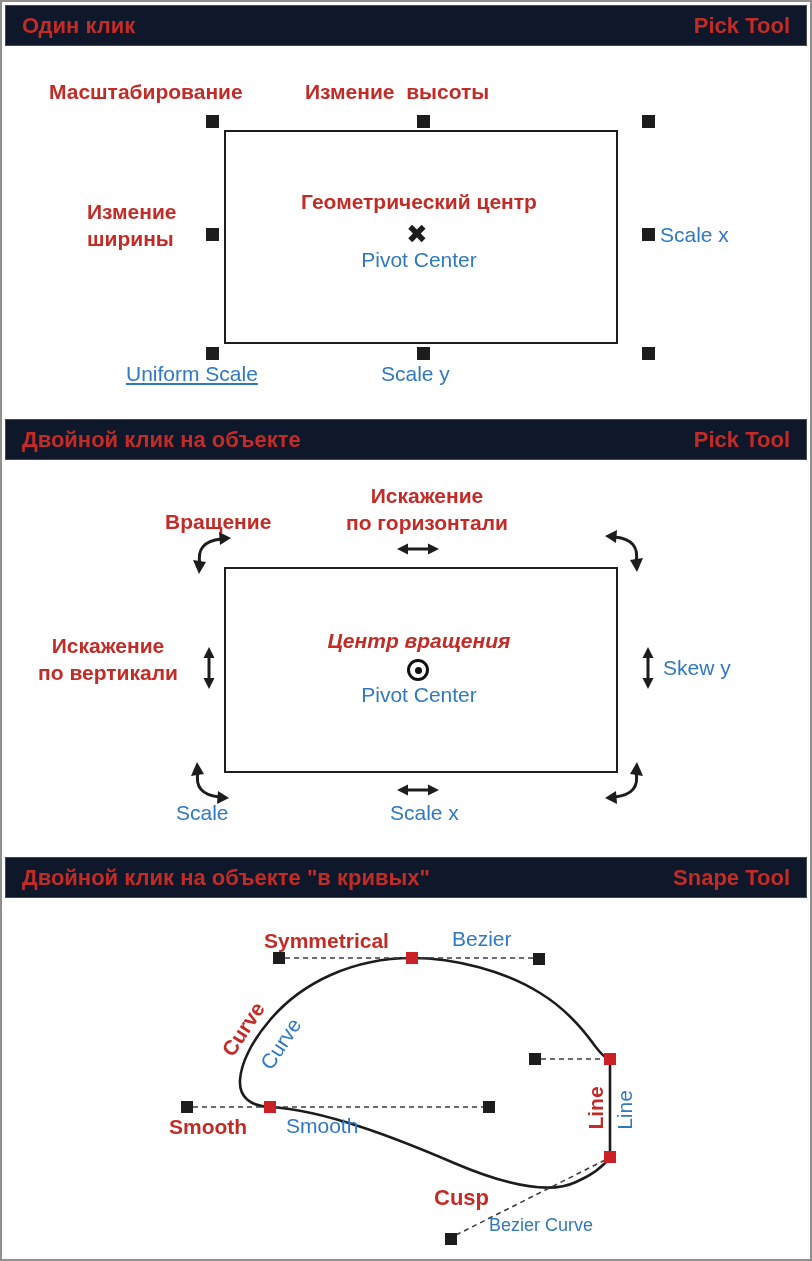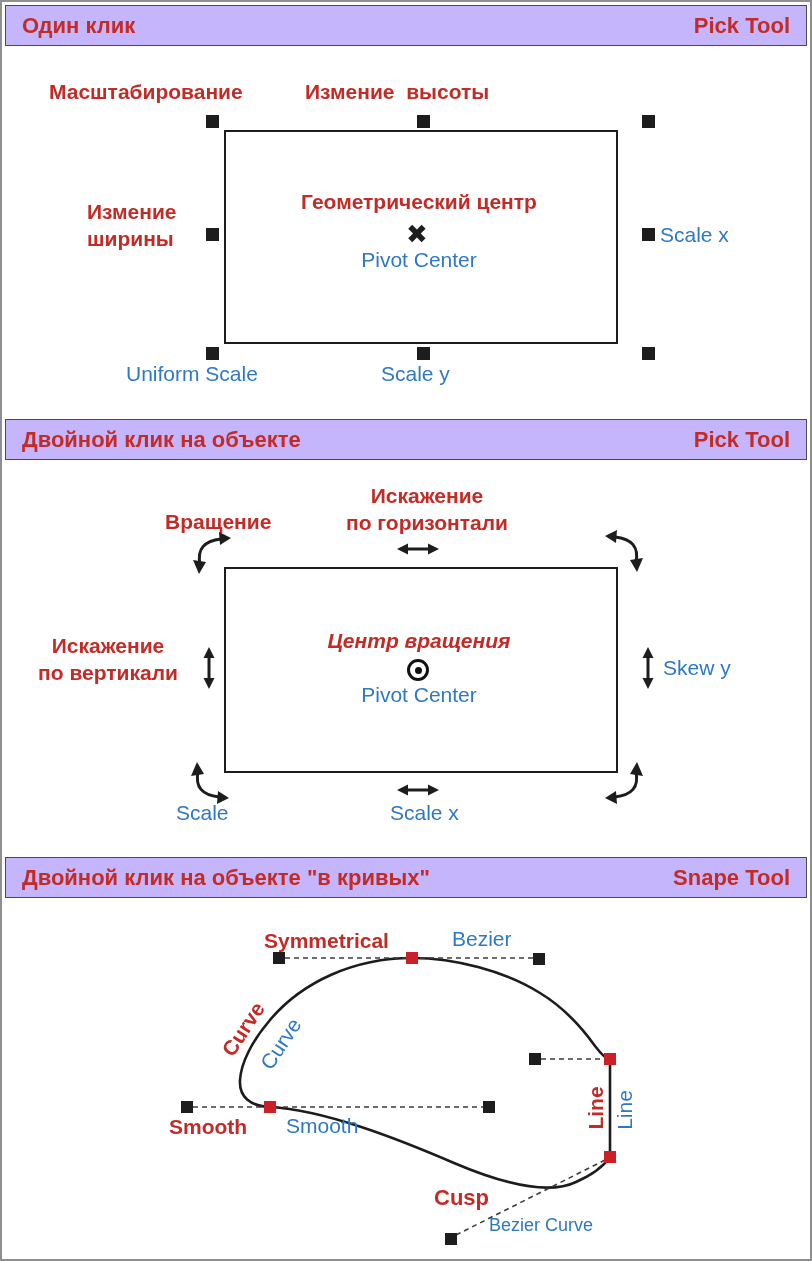--- a/index.html
+++ b/index.html
@@ -4,21 +4,21 @@
 <style>
   html,body{margin:0;padding:0;background:#fff;}
   .stage{
     position:relative; width:812px; height:1261px; margin:0 auto;
     background:#ffffff; border:2px solid #8f8f8f; box-sizing:border-box;
     font-family:"Liberation Sans","DejaVu Sans",sans-serif;
     overflow:hidden;
   }
   .band{
     position:absolute; left:3px; right:3px; height:41px;
-    background:#c4b5fd; border:1px solid #4a4a4a;
+    background:#0f172a; border:1px solid #4a4a4a;
     display:flex; justify-content:space-between; align-items:center;
     padding:0 16px; box-sizing:border-box;
   }
   .band span{font-size:22px; font-weight:bold; color:#c32b26;}
   .r{position:absolute; color:#c32b26; font-weight:bold; font-size:21px; white-space:pre; line-height:27px;}
   .b{position:absolute; color:#2f78c3; font-size:21px; white-space:pre;}
   .ctr{text-align:center;}
   .rot{transform:translate(-50%,-50%) rotate(-57deg); transform-origin:center;}
   .rot90{transform:translate(-50%,-50%) rotate(-90deg); transform-origin:center;}
   .rect{position:absolute; border:2px solid #1d1d1d; background:#fff;}
@@ -57,21 +57,21 @@
   <i class="h" style="left:204px; top:345px;"></i>
   <i class="h" style="left:415px; top:345px;"></i>
   <i class="h" style="left:640px; top:345px;"></i>
 
   <span class="r" style="left:85px; top:196px;">Измение
 ширины</span>
   <span class="r ctr" style="left:222px; top:186px; width:390px;">Геометрический центр</span>
   <span class="xmark" style="left:404px; top:219px;">✖</span>
   <span class="b ctr" style="left:222px; top:246px; width:390px;">Pivot Center</span>
   <span class="b" style="left:658px; top:221px;">Scale x</span>
-  <span class="b" style="left:124px; top:360px;">Uniform Scale</span>
+  <span class="b" style="left:124px; top:360px;text-decoration:underline;">Uniform Scale</span>
   <span class="b" style="left:379px; top:360px;">Scale y</span>
 
   <section class="band" style="top:417px;">
     <span>Двойной клик на объекте</span>
     <span>Pick Tool</span>
   </section>
 
   <span class="r" style="left:163px; top:506px;">Вращение</span>
   <span class="r ctr" style="left:325px; top:480px; width:200px;">Искажение
 по горизонтали</span>

